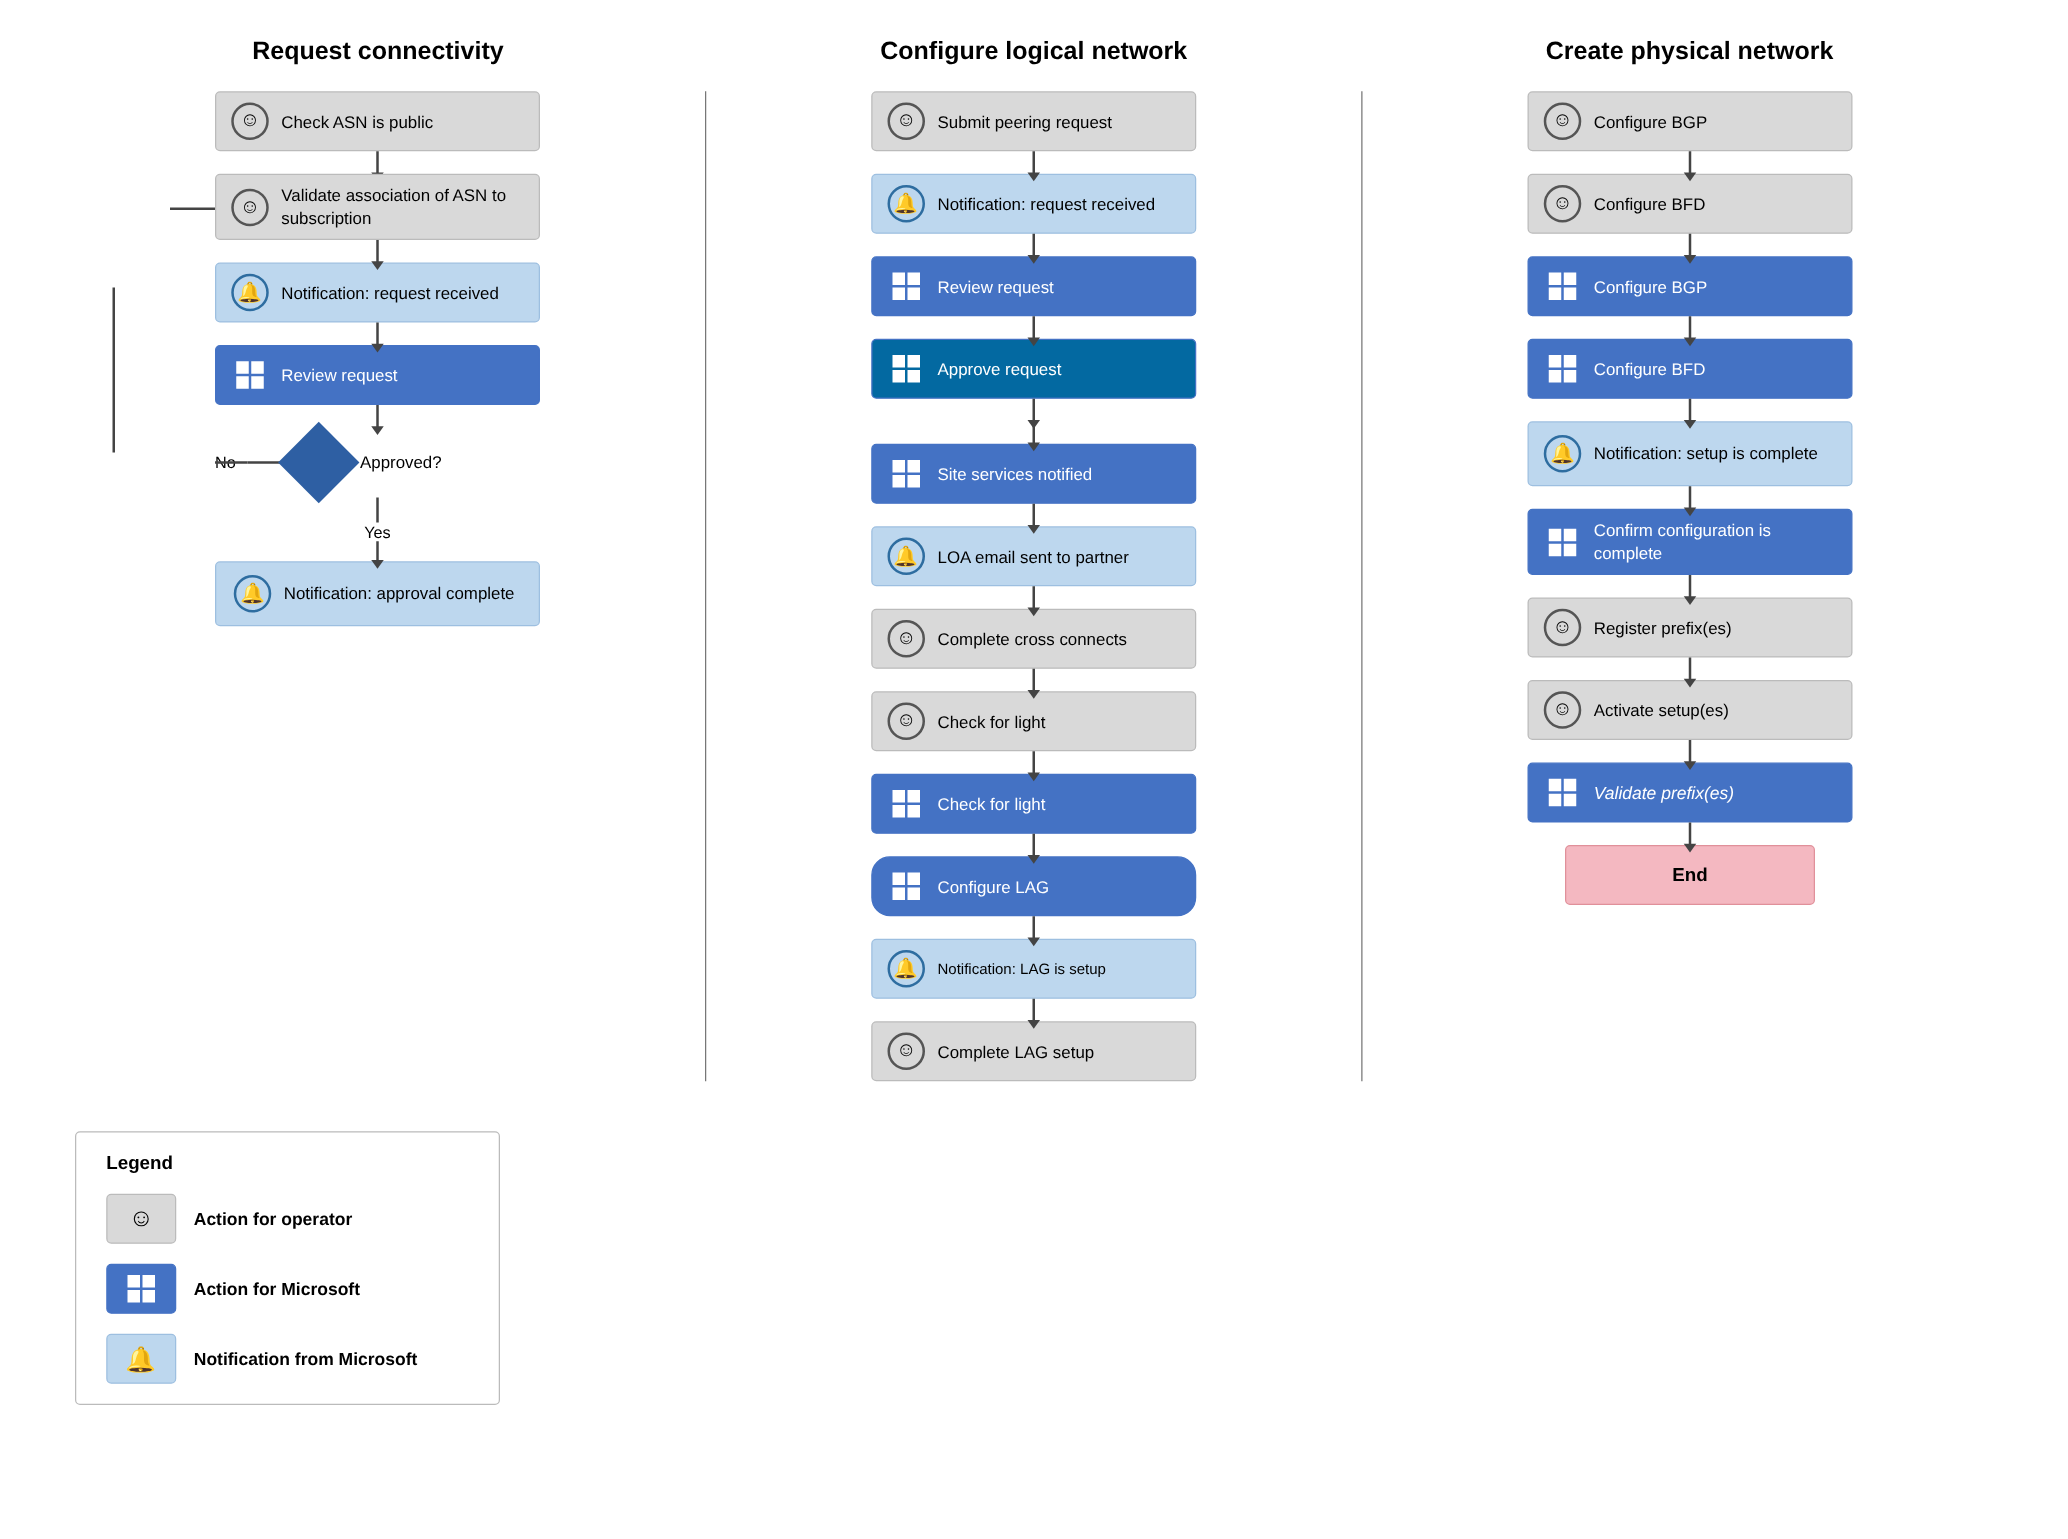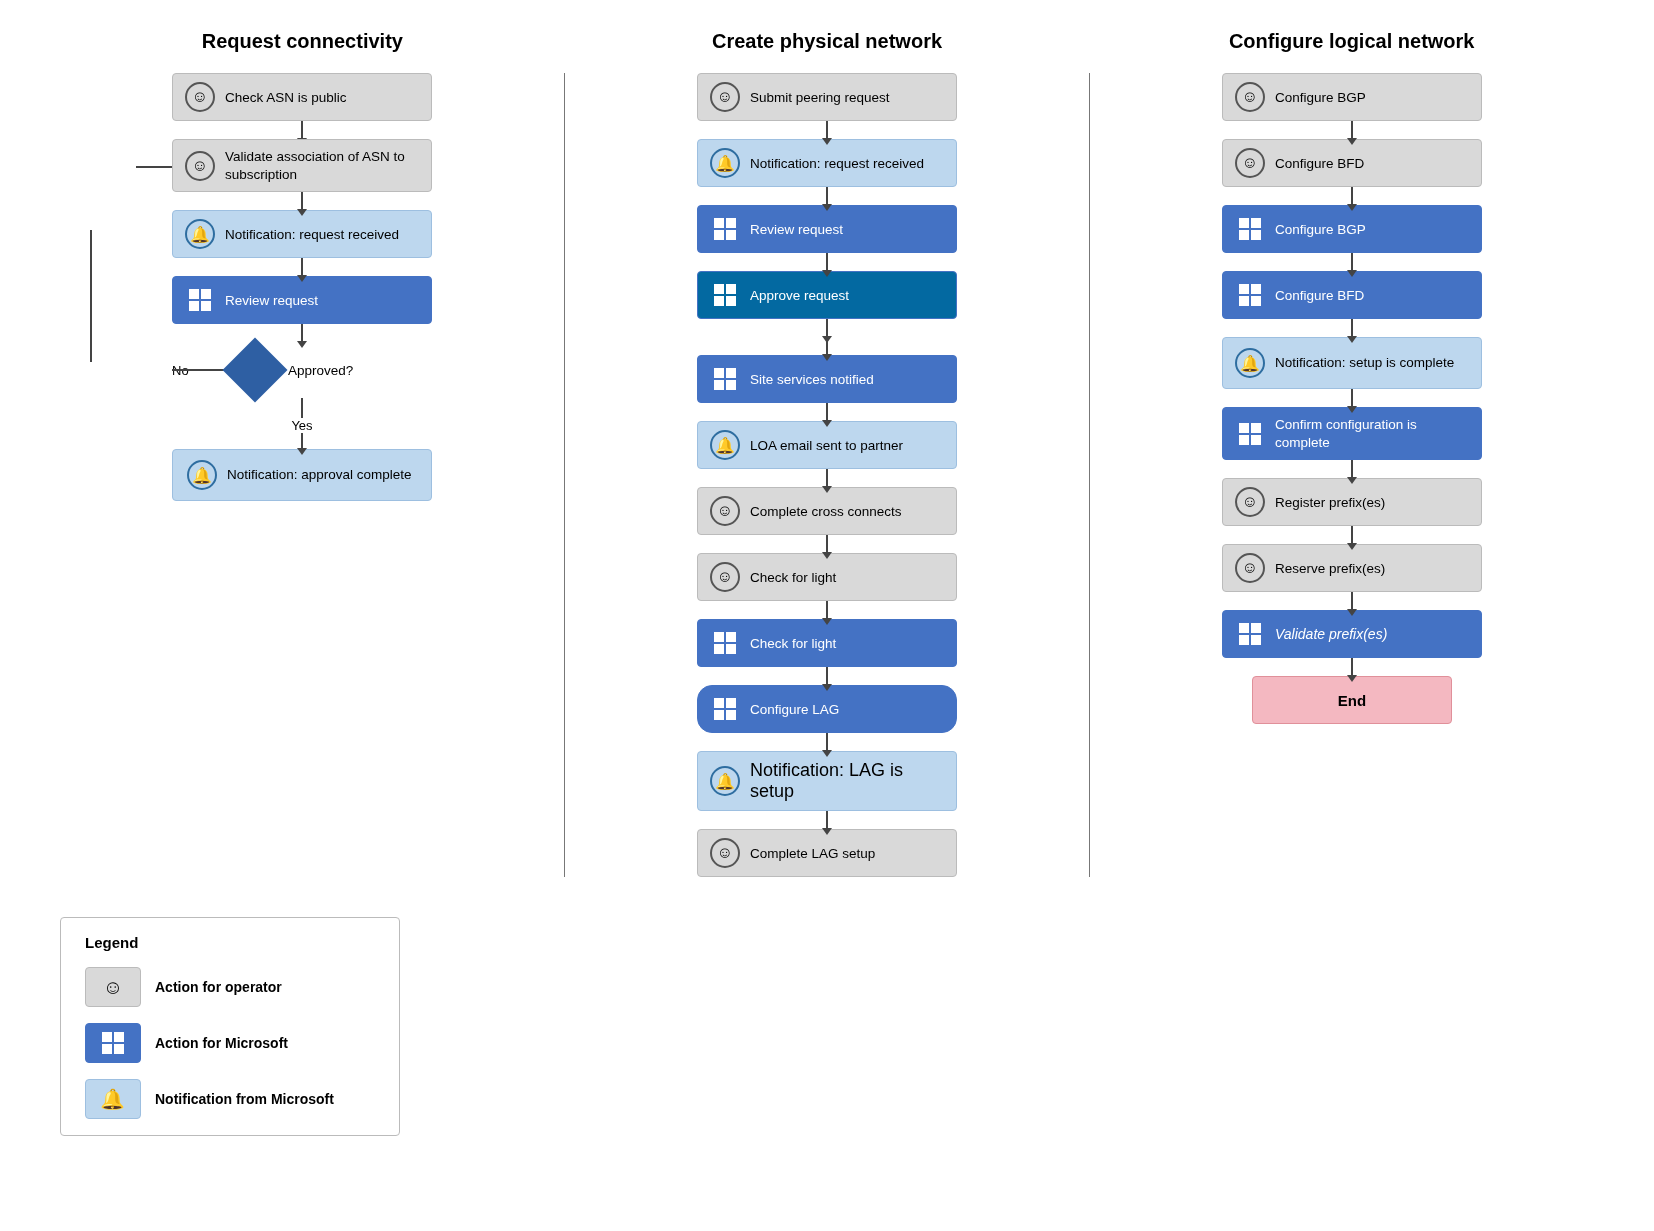--- a/index.html
+++ b/index.html
@@ -16,24 +16,24 @@
 <body>
 
 <div style="width:1574px; min-height:1171px; position:relative;">
 
   
   <div style="display:flex; width:100%; margin-bottom:0;">
     <div style="flex:1; text-align:center; padding: 0 20px;">
       <span style="font-size:20px; font-weight:700;">Request connectivity</span>
     </div>
     <div style="flex:1; text-align:center; padding: 0 20px;">
+      <span style="font-size:20px; font-weight:700;">Configure logical network</span>
+    </div>
+    <div style="flex:1; text-align:center; padding: 0 20px;">
       <span style="font-size:20px; font-weight:700;">Create physical network</span>
-    </div>
-    <div style="flex:1; text-align:center; padding: 0 20px;">
-      <span style="font-size:20px; font-weight:700;">Configure logical network</span>
     </div>
   </div>
 
   
   <div style="display:flex; width:100%; margin-top:20px; position:relative;">
 
     <div style="flex:1; display:flex; flex-direction:column; align-items:center; padding: 0 20px; position:relative;">
 
       <div style="display:flex; align-items:center; background:#d9d9d9; border:1px solid #bbb; border-radius:4px; width:260px; min-height:48px; padding:8px 12px;">
         <div style="width:30px;height:30px;border-radius:50%;border:2px solid #555;display:flex;align-items:center;justify-content:center;margin-right:10px;flex-shrink:0;font-size:16px;">☺</div>
@@ -220,21 +220,21 @@
             <div style="background:#fff;"></div>
           </div>
         <span style="font-size:13.5px;color:#fff;">Configure LAG</span>
       </div>
       <div style="width:2px;height:18px;background:#444;position:relative;margin:0 auto;">
           <div style="position:absolute;bottom:-6px;left:-4px;border-left:5px solid transparent;border-right:5px solid transparent;border-top:7px solid #444;"></div>
         </div>
 
       <div style="display:flex; align-items:center; background:#bdd7ee; border:1px solid #9dbfe0; border-radius:4px; width:260px; min-height:48px; padding:8px 12px;">
         <div style="width:30px;height:30px;border-radius:50%;border:2px solid #2e6da0;display:flex;align-items:center;justify-content:center;margin-right:10px;flex-shrink:0;font-size:16px;">🔔</div>
-        <span style="font-size:18px;">Notification: LAG is setup</span>
+        <span style="font-size:12px;">Notification: LAG is setup</span>
       </div>
       <div style="width:2px;height:18px;background:#444;position:relative;margin:0 auto;">
           <div style="position:absolute;bottom:-6px;left:-4px;border-left:5px solid transparent;border-right:5px solid transparent;border-top:7px solid #444;"></div>
         </div>
 
       <div style="display:flex; align-items:center; background:#d9d9d9; border:1px solid #bbb; border-radius:4px; width:260px; min-height:48px; padding:8px 12px;">
         <div style="width:30px;height:30px;border-radius:50%;border:2px solid #555;display:flex;align-items:center;justify-content:center;margin-right:10px;flex-shrink:0;font-size:16px;">☺</div>
         <span style="font-size:13.5px;">Complete LAG setup</span>
       </div>
 
@@ -310,21 +310,21 @@
       <div style="display:flex; align-items:center; background:#d9d9d9; border:1px solid #bbb; border-radius:4px; width:260px; min-height:48px; padding:8px 12px;">
         <div style="width:30px;height:30px;border-radius:50%;border:2px solid #555;display:flex;align-items:center;justify-content:center;margin-right:10px;flex-shrink:0;font-size:16px;">☺</div>
         <span style="font-size:13.5px;">Register prefix(es)</span>
       </div>
       <div style="width:2px;height:18px;background:#444;position:relative;margin:0 auto;">
           <div style="position:absolute;bottom:-6px;left:-4px;border-left:5px solid transparent;border-right:5px solid transparent;border-top:7px solid #444;"></div>
         </div>
 
       <div style="display:flex; align-items:center; background:#d9d9d9; border:1px solid #bbb; border-radius:4px; width:260px; min-height:48px; padding:8px 12px;">
         <div style="width:30px;height:30px;border-radius:50%;border:2px solid #555;display:flex;align-items:center;justify-content:center;margin-right:10px;flex-shrink:0;font-size:16px;">☺</div>
-        <span style="font-size:13.5px;">Reserve prefix(es)</span>
+        <span style="font-size:13.5px;">Activate setup(es)</span>
       </div>
       <div style="width:2px;height:18px;background:#444;position:relative;margin:0 auto;">
           <div style="position:absolute;bottom:-6px;left:-4px;border-left:5px solid transparent;border-right:5px solid transparent;border-top:7px solid #444;"></div>
         </div>
 
       <div style="display:flex; align-items:center; background:#4472c4; border:1px solid #4472c4; border-radius:4px; width:260px; min-height:48px; padding:8px 12px;">
         <div style="width:30px;height:30px;display:grid;grid-template-columns:1fr 1fr;gap:2px;margin-right:10px;flex-shrink:0;padding:4px;">
             <div style="background:#fff;"></div>
             <div style="background:#fff;"></div>
             <div style="background:#fff;"></div>

